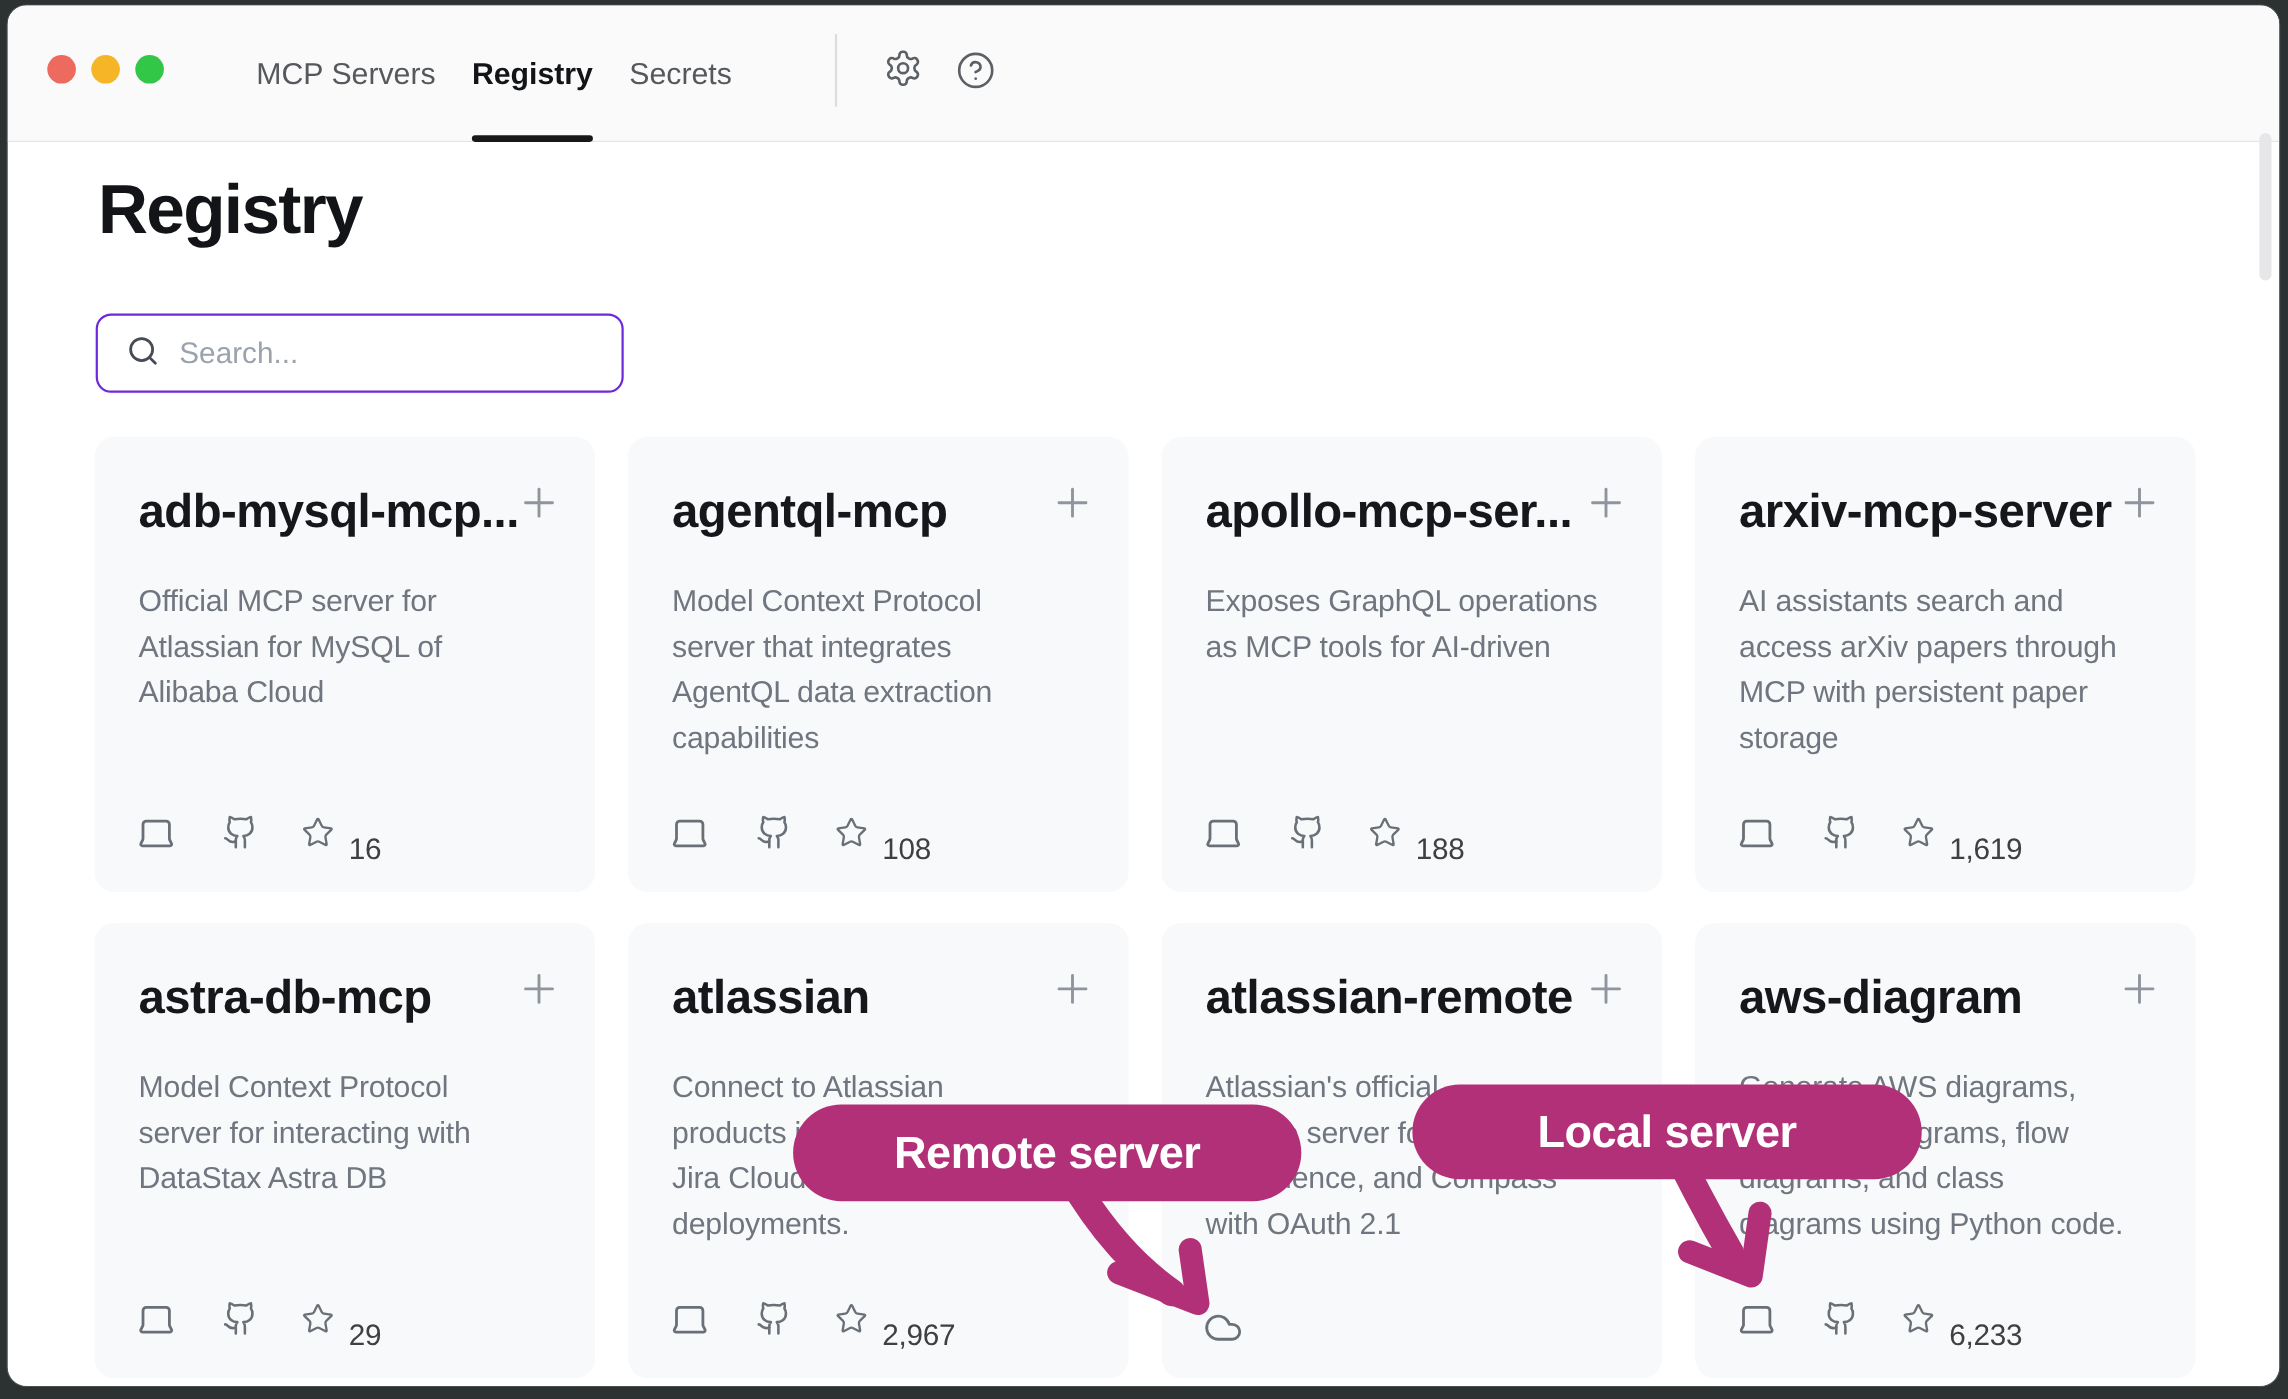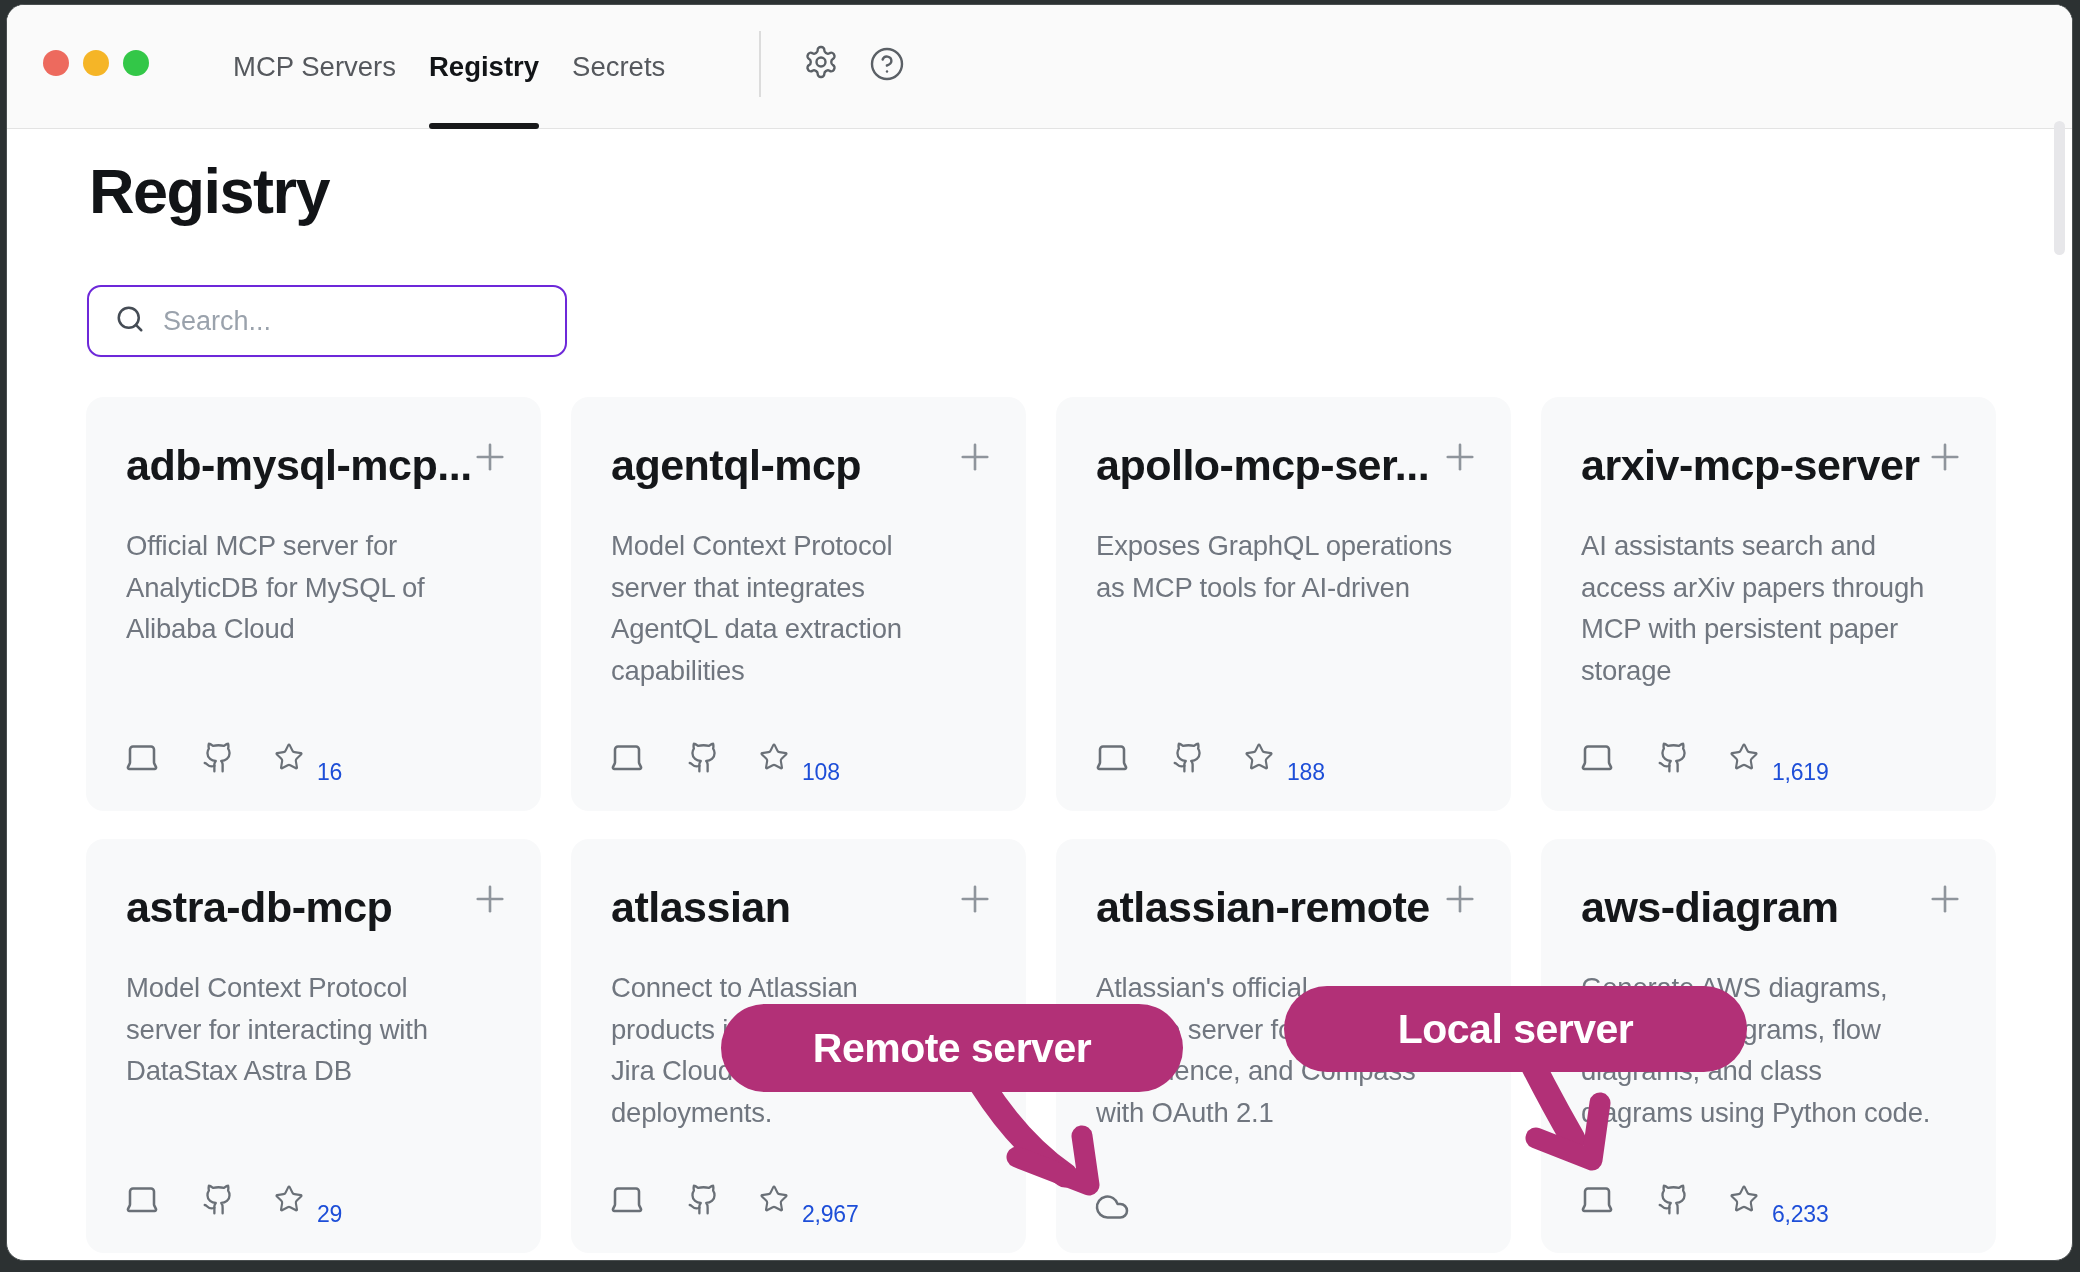--- a/index.html
+++ b/index.html
@@ -53,21 +53,21 @@
   .plus svg { width:42px; height:42px; }
   .card-desc { position:absolute; left:40px; top:128px; font-size:27.5px;
     line-height:41.5px; color:#70767f; letter-spacing:-0.2px; }
   .card-desc div { white-space:nowrap; }
   .card-foot { position:absolute; left:38px; bottom:32px; height:40px;
     display:flex; align-items:center; color:#6a7077; }
   .i-laptop { width:36px; height:36px; }
   .i-github { width:33px; height:33px; margin-left:42px; }
   .i-star { width:30px; height:30px; margin-left:39px; }
   .i-cloud { width:36px; height:36px; margin-top:16px; }
-  .star-count { font-size:23px; color:#1d4ed8; margin-left:13px; letter-spacing:-0.2px;margin-top:26px; }
+  .star-count { font-size:27px; color:#404040; margin-left:13px; letter-spacing:-0.2px;margin-top:26px; }
 
   
   .arrow-layer { position:absolute; left:0; top:0; width:2067px; height:1257px;
     pointer-events:none; }
   .callout { position:absolute; background:#b23077; color:#ffffff;
     font-size:41px; font-weight:bold; letter-spacing:-0.5px;
     display:flex; align-items:center; justify-content:center;
     border-radius:44px; }
   .callout-remote { left:714px; top:999px; width:462px; height:88px; }
   .callout-local  { left:1277px; top:965px; width:463px; height:86px;margin-top:16px; }
@@ -122,21 +122,21 @@
     <div class="card">
       <div class="card-title">adb-mysql-mcp...</div>
       <button class="plus">
           <span><svg viewBox="0 0 24 24" fill="none" stroke="currentColor" stroke-width="1.5" stroke-linecap="round">
               <path d="M5 12h14"></path>
               <path d="M12 5v14"></path>
             </svg></span>
         </button>
       <div class="card-desc">
         <div>Official MCP server for</div>
-          <div>AnalyticDB for MySQL of</div>
+          <div>Atlassian for MySQL of</div>
           <div>Alibaba Cloud</div>
       </div>
       <div class="card-foot">
         <span><svg class="i-laptop" viewBox="0 0 24 24" fill="none" stroke="currentColor" stroke-width="1.7" stroke-linecap="round" stroke-linejoin="round">
               <path d="M18 5a2 2 0 0 1 2 2v8.526a2 2 0 0 0 .212.897l1.068 2.127a1 1 0 0 1-.9 1.45H3.62a1 1 0 0 1-.9-1.45l1.068-2.127A2 2 0 0 0 4 15.526V7a2 2 0 0 1 2-2z"></path>
             </svg></span>
         <span><svg class="i-github" viewBox="0 0 24 24" fill="none" stroke="currentColor" stroke-width="1.7" stroke-linecap="round" stroke-linejoin="round">
               <path d="M15 22v-4a4.8 4.8 0 0 0-1-3.5c3 0 6-2 6-5.5.08-1.25-.27-2.48-1-3.5.28-1.15.28-2.35 0-3.5 0 0-1 0-3 1.5-2.64-.5-5.36-.5-8 0C6 2 5 2 5 2c-.3 1.15-.3 2.35 0 3.5A5.403 5.403 0 0 0 4 9c0 3.5 3 5.5 6 5.5-.39.49-.68 1.05-.85 1.65-.17.6-.22 1.23-.15 1.85v4"></path>
               <path d="M9 18c-4.51 2-5-2-7-2"></path>
             </svg></span>

